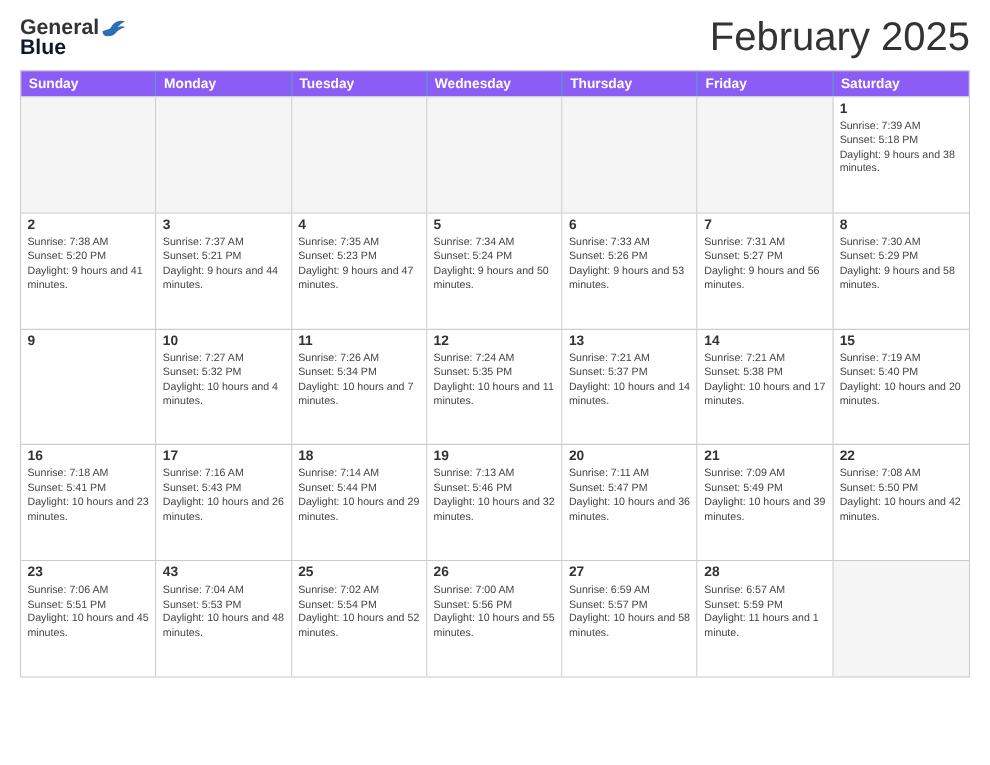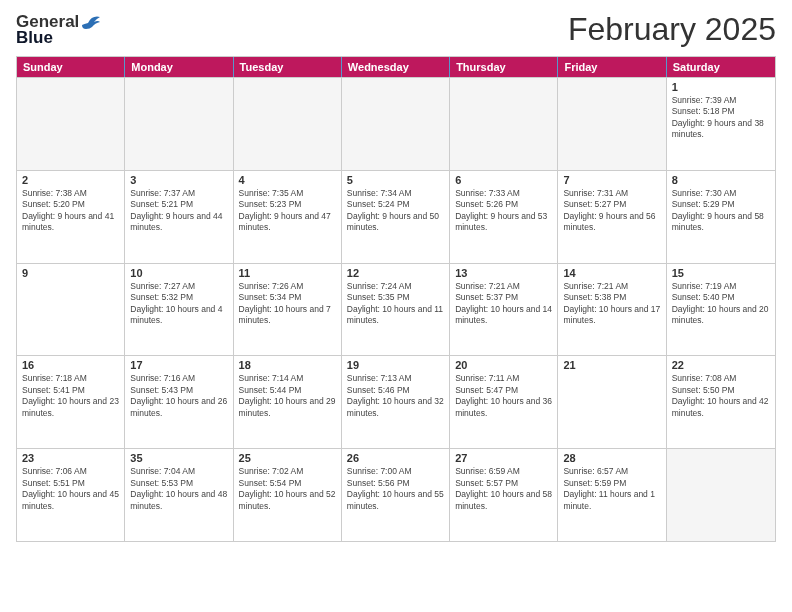--- a/index.html
+++ b/index.html
@@ -43,21 +43,21 @@
     }
     .calendar {
       flex: 1;
       display: flex;
       flex-direction: column;
       border: 1px solid #ccc;
     }
     .calendar-header-row {
       display: grid;
       grid-template-columns: repeat(7, 1fr);
-      background: #be185d;
+      background: #8b5cf6;
     }
     .calendar-header-cell {
       color: #fff;
       font-size: 11px;
       font-weight: bold;
       padding: 4px 6px;
       text-align: left;
       border-right: 1px solid #5599cc;
     }
     .calendar-header-cell:last-child {
@@ -257,37 +257,40 @@
 Daylight: 10 hours and 32 minutes.</div>
           </div>
           <div class="calendar-cell">
             <span class="day-number">20</span>
             <div class="day-info" style="white-space: pre-line;">Sunrise: 7:11 AM
 Sunset: 5:47 PM
 Daylight: 10 hours and 36 minutes.</div>
           </div>
           <div class="calendar-cell">
             <span class="day-number">21</span>
+            <div class="day-info" style="white-space: pre-line;">Sunrise: 7:09 AM
+Sunset: 5:49 PM
+Daylight: 10 hours and 39 minutes.</div>
           </div>
           <div class="calendar-cell">
             <span class="day-number">22</span>
             <div class="day-info" style="white-space: pre-line;">Sunrise: 7:08 AM
 Sunset: 5:50 PM
 Daylight: 10 hours and 42 minutes.</div>
           </div>
         </div>
         <div class="calendar-row">
           <div class="calendar-cell">
             <span class="day-number">23</span>
             <div class="day-info" style="white-space: pre-line;">Sunrise: 7:06 AM
 Sunset: 5:51 PM
 Daylight: 10 hours and 45 minutes.</div>
           </div>
           <div class="calendar-cell">
-            <span class="day-number">35</span>
+            <span class="day-number">43</span>
             <div class="day-info" style="white-space: pre-line;">Sunrise: 7:04 AM
 Sunset: 5:53 PM
 Daylight: 10 hours and 48 minutes.</div>
           </div>
           <div class="calendar-cell">
             <span class="day-number">25</span>
             <div class="day-info" style="white-space: pre-line;">Sunrise: 7:02 AM
 Sunset: 5:54 PM
 Daylight: 10 hours and 52 minutes.</div>
           </div>

